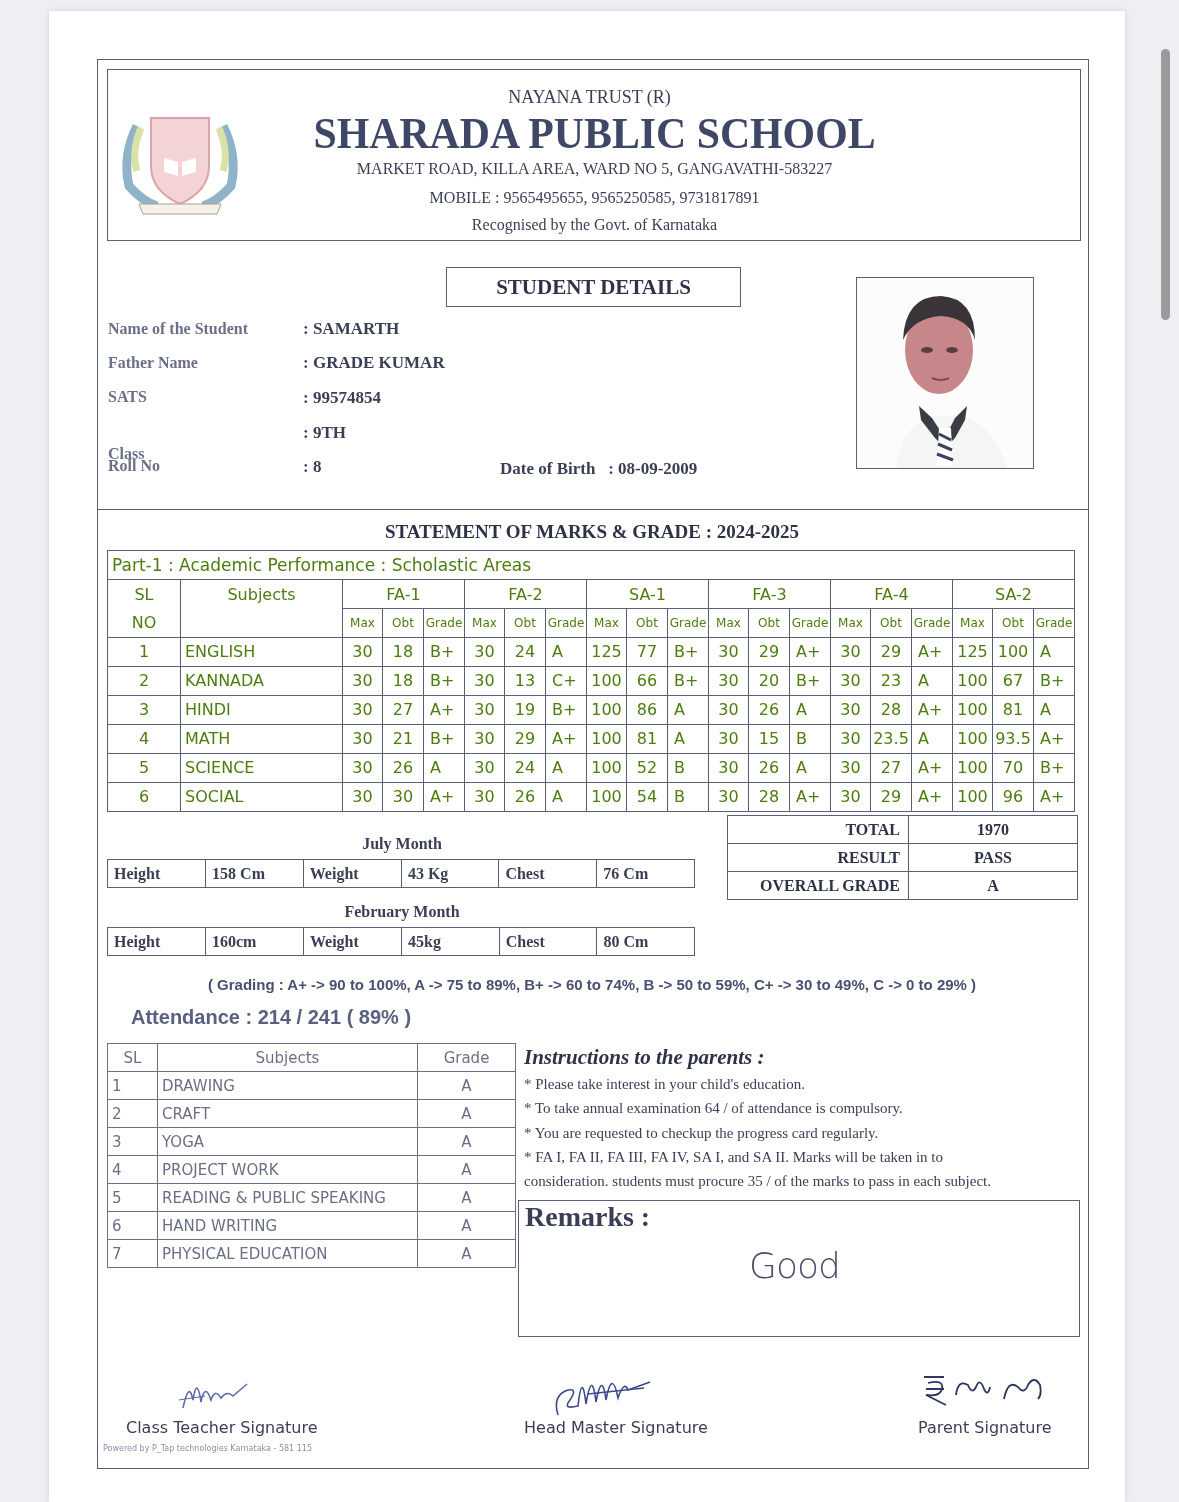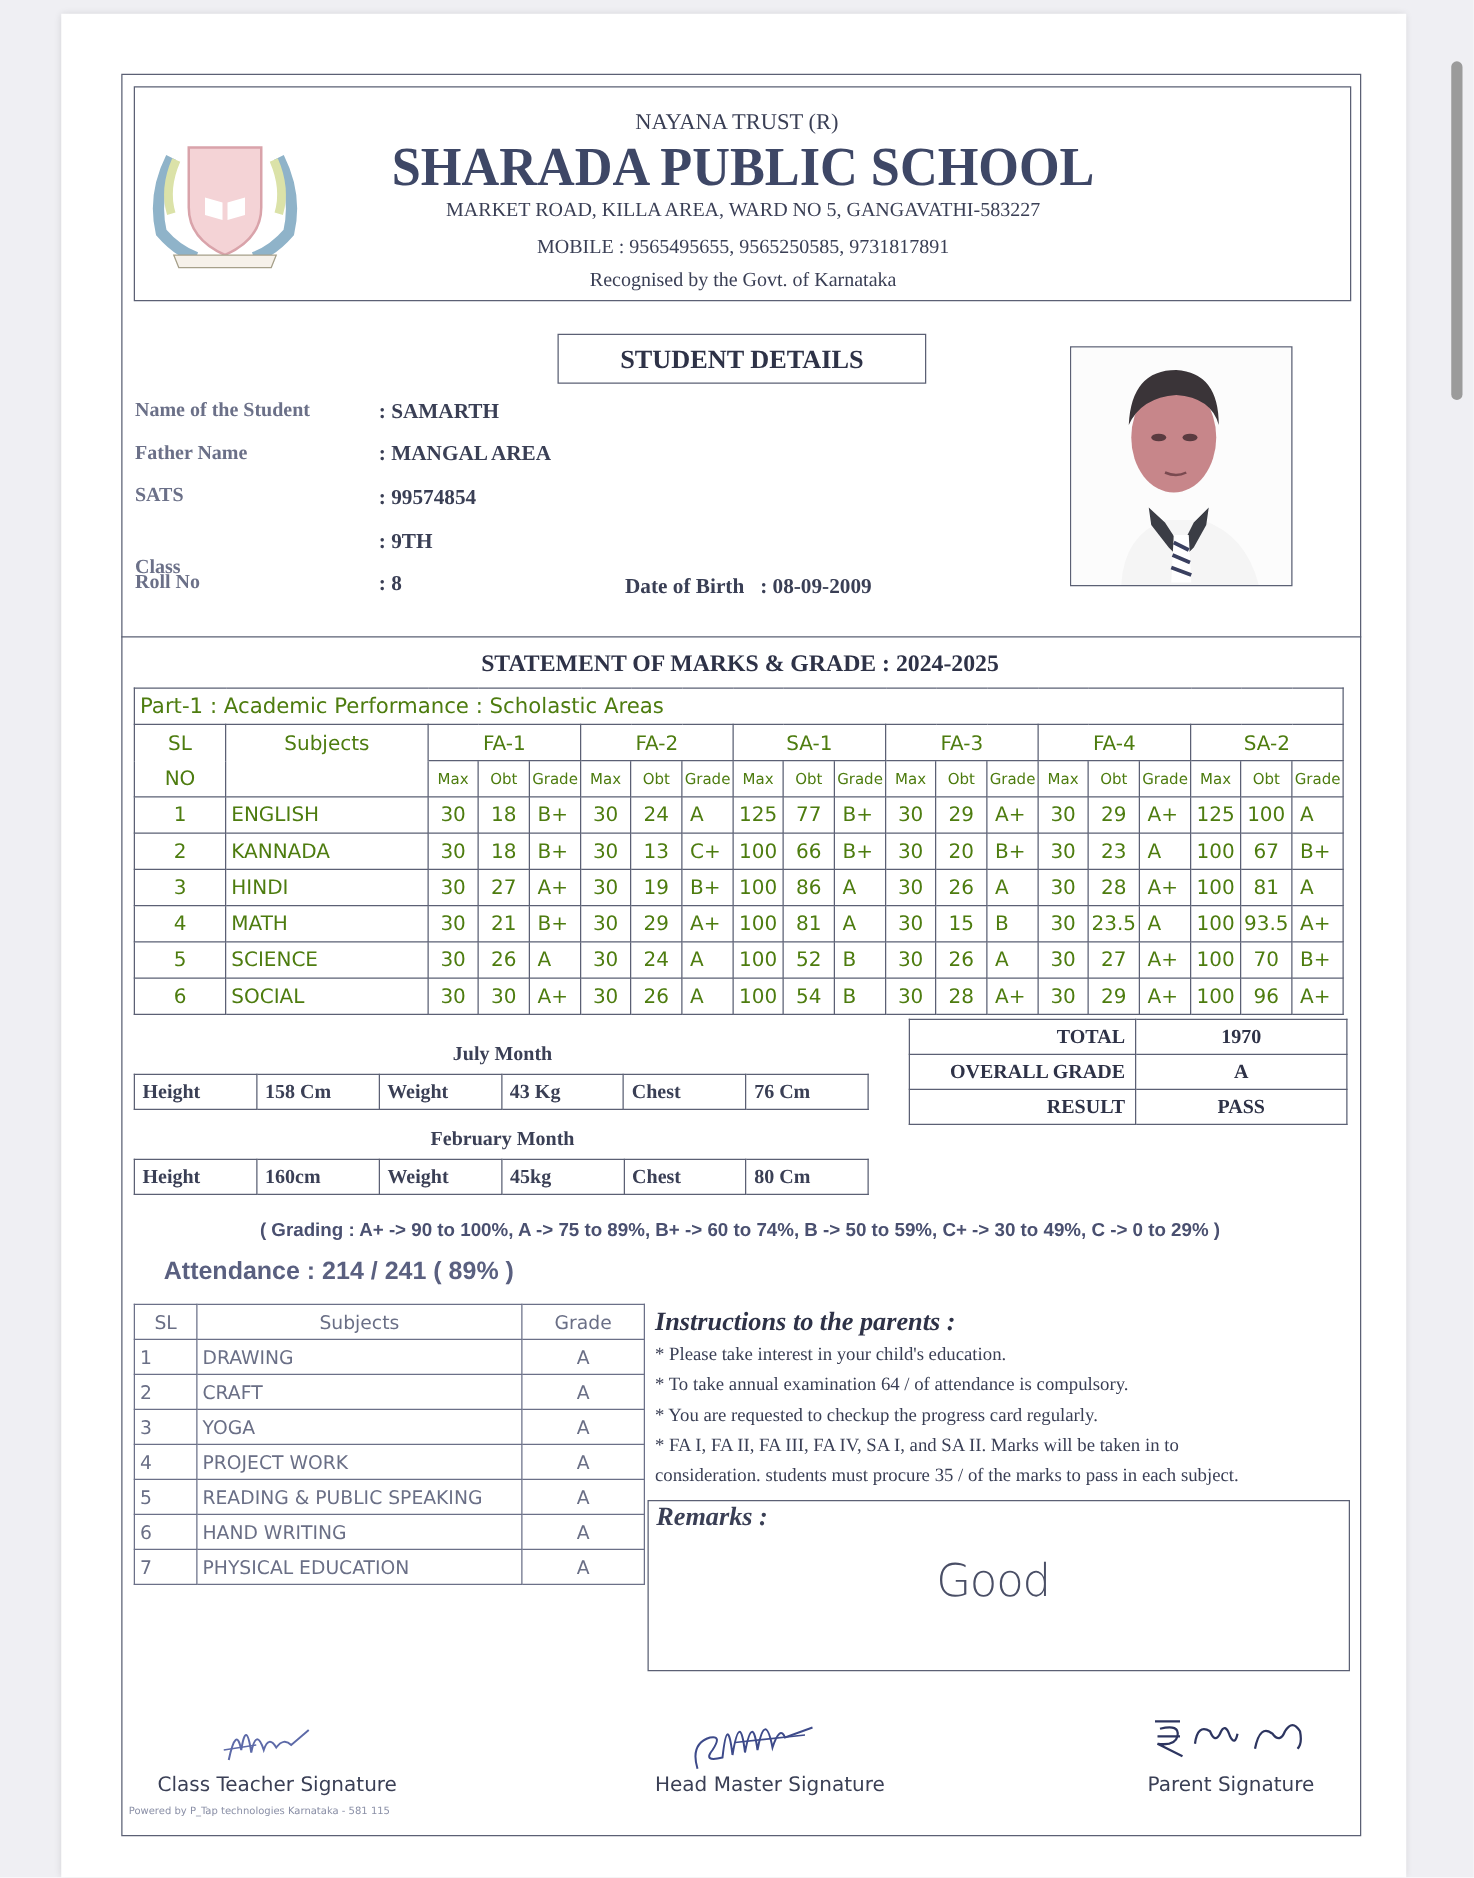--- a/index.html
+++ b/index.html
@@ -35,21 +35,21 @@
   .phys{position:absolute;left:107px;width:588px;font-size:16px;font-weight:bold;color:#3a3f55;}
   .phys td{border:1.5px solid #5b6074;height:27px;padding:0 6px;}
   .grading{position:absolute;left:0;width:1184px;top:976px;text-align:center;font-size:15px;font-weight:bold;color:#4a5070;font-family:"Liberation Sans",sans-serif;}
   .attend{position:absolute;left:131px;top:1006px;font-size:20px;font-weight:bold;color:#5a6080;font-family:"Liberation Sans",sans-serif;}
   .coscho{position:absolute;left:107px;top:1043px;width:408px;font-family:"DejaVu Sans",sans-serif;color:#6a6f86;table-layout:fixed;}
   .coscho td{border:1.5px solid #6b7088;height:27px;font-size:15px;padding:0 4px;}
   .coscho td.c{text-align:center;}
   .instr-title{position:absolute;left:524px;top:1045px;font-size:21px;font-weight:bold;color:#2e3247;font-style:italic;}
   .instr{position:absolute;left:524px;font-size:15px;color:#3a3f55;}
   .remarks{position:absolute;left:518px;top:1200px;width:562px;height:137px;border:1.5px solid #5b6074;box-sizing:border-box;}
-  .remarks-title{position:absolute;left:6px;top:0px;font-size:21px;font-weight:bold;color:#3a3f55;font-style:italic;}
+  .remarks-title{position:absolute;left:6px;top:0px;font-size:28px;font-weight:bold;color:#3a3f55;}
   .remarks-val{position:absolute;left:230px;top:44px;font-size:36px;color:#4a4f66;font-family:"DejaVu Sans",sans-serif;font-weight:200;letter-spacing:-1px;}
   .sig-label{position:absolute;font-family:"DejaVu Sans",sans-serif;font-size:16px;color:#3a3f55;}
   .powered{position:absolute;left:103px;top:1444px;font-size:8px;font-family:"DejaVu Sans",sans-serif;color:#8a8fa6;}
   .sig{position:absolute;}
 </style>
 </head>
 <body>
 
 <div class="page"></div>
 <div class="scrollbar"></div>
@@ -71,21 +71,21 @@
 <div class="school">SHARADA PUBLIC SCHOOL</div>
 <div class="addr">MARKET ROAD, KILLA AREA, WARD NO 5, GANGAVATHI-583227</div>
 <div class="mobile">MOBILE : 9565495655, 9565250585, 9731817891</div>
 <div class="recog">Recognised by the Govt. of Karnataka</div>
 
 <div class="sd-title">STUDENT DETAILS</div>
 
 <div class="lbl" style="top:320px">Name of the Student</div>
 <div class="val" style="top:319px">: SAMARTH</div>
 <div class="lbl" style="top:354px">Father Name</div>
-<div class="val" style="top:353px">: MANGAL AREA</div>
+<div class="val" style="top:353px">: GRADE KUMAR</div>
 <div class="lbl" style="top:388px">SATS</div>
 <div class="val" style="top:388px">: 99574854</div>
 <div class="lbl" style="top:445px">Class</div>
 <div class="val" style="top:423px">: 9TH</div>
 <div class="lbl" style="top:457px">Roll No</div>
 <div class="val" style="top:457px">: 8</div>
 <div class="dob">
   <span>Date of Birth</span>&nbsp;&nbsp;&nbsp;<span>: 08-09-2009</span>
 </div>
 
@@ -303,26 +303,26 @@
     </tbody>
 </table>
 
 <table class="summary">
   <tbody id="summary-body">
       <tr>
         <td class="k">TOTAL</td>
         <td class="v">1970</td>
       </tr>
       <tr>
+        <td class="k">RESULT</td>
+        <td class="v">PASS</td>
+      </tr>
+      <tr>
         <td class="k">OVERALL GRADE</td>
         <td class="v">A</td>
-      </tr>
-      <tr>
-        <td class="k">RESULT</td>
-        <td class="v">PASS</td>
       </tr>
     </tbody>
 </table>
 
 <div class="month" style="top:835px">July Month</div>
 <table class="phys" style="top:859px">
   <tbody>
       <tr id="july-row">
         <td style="width: 86px;">Height</td>
         <td style="width: 86px;">158 Cm</td>

